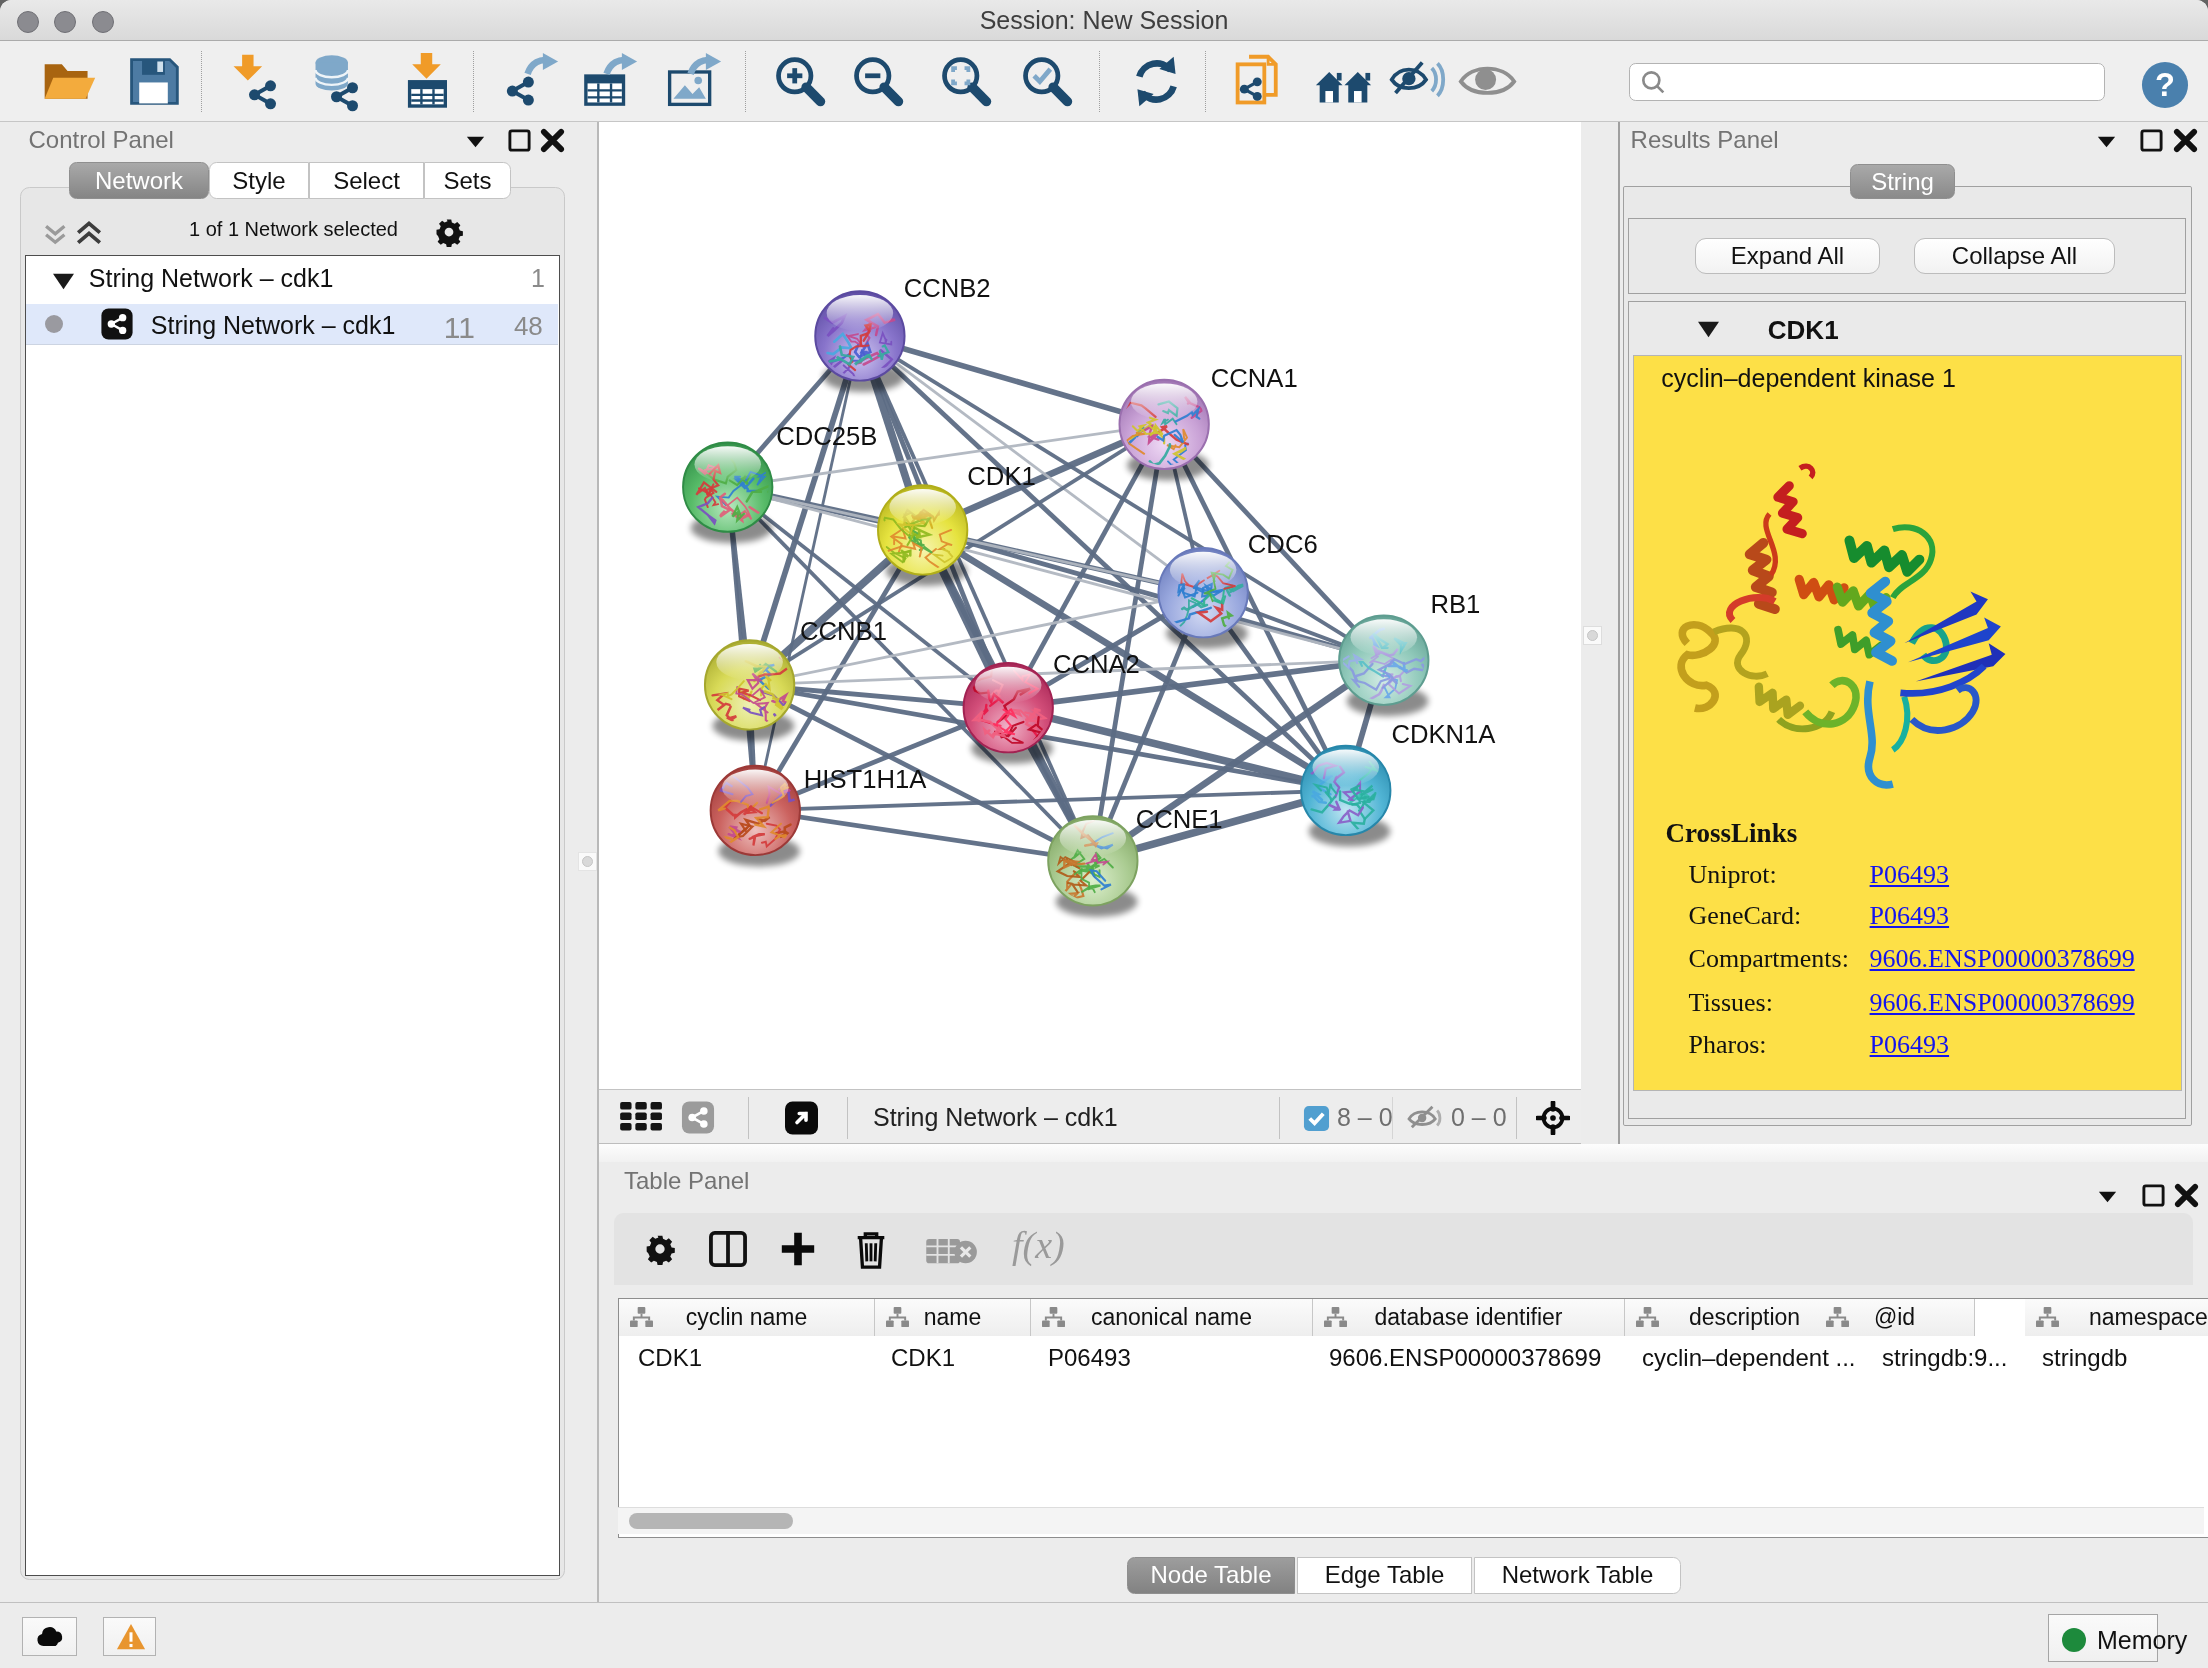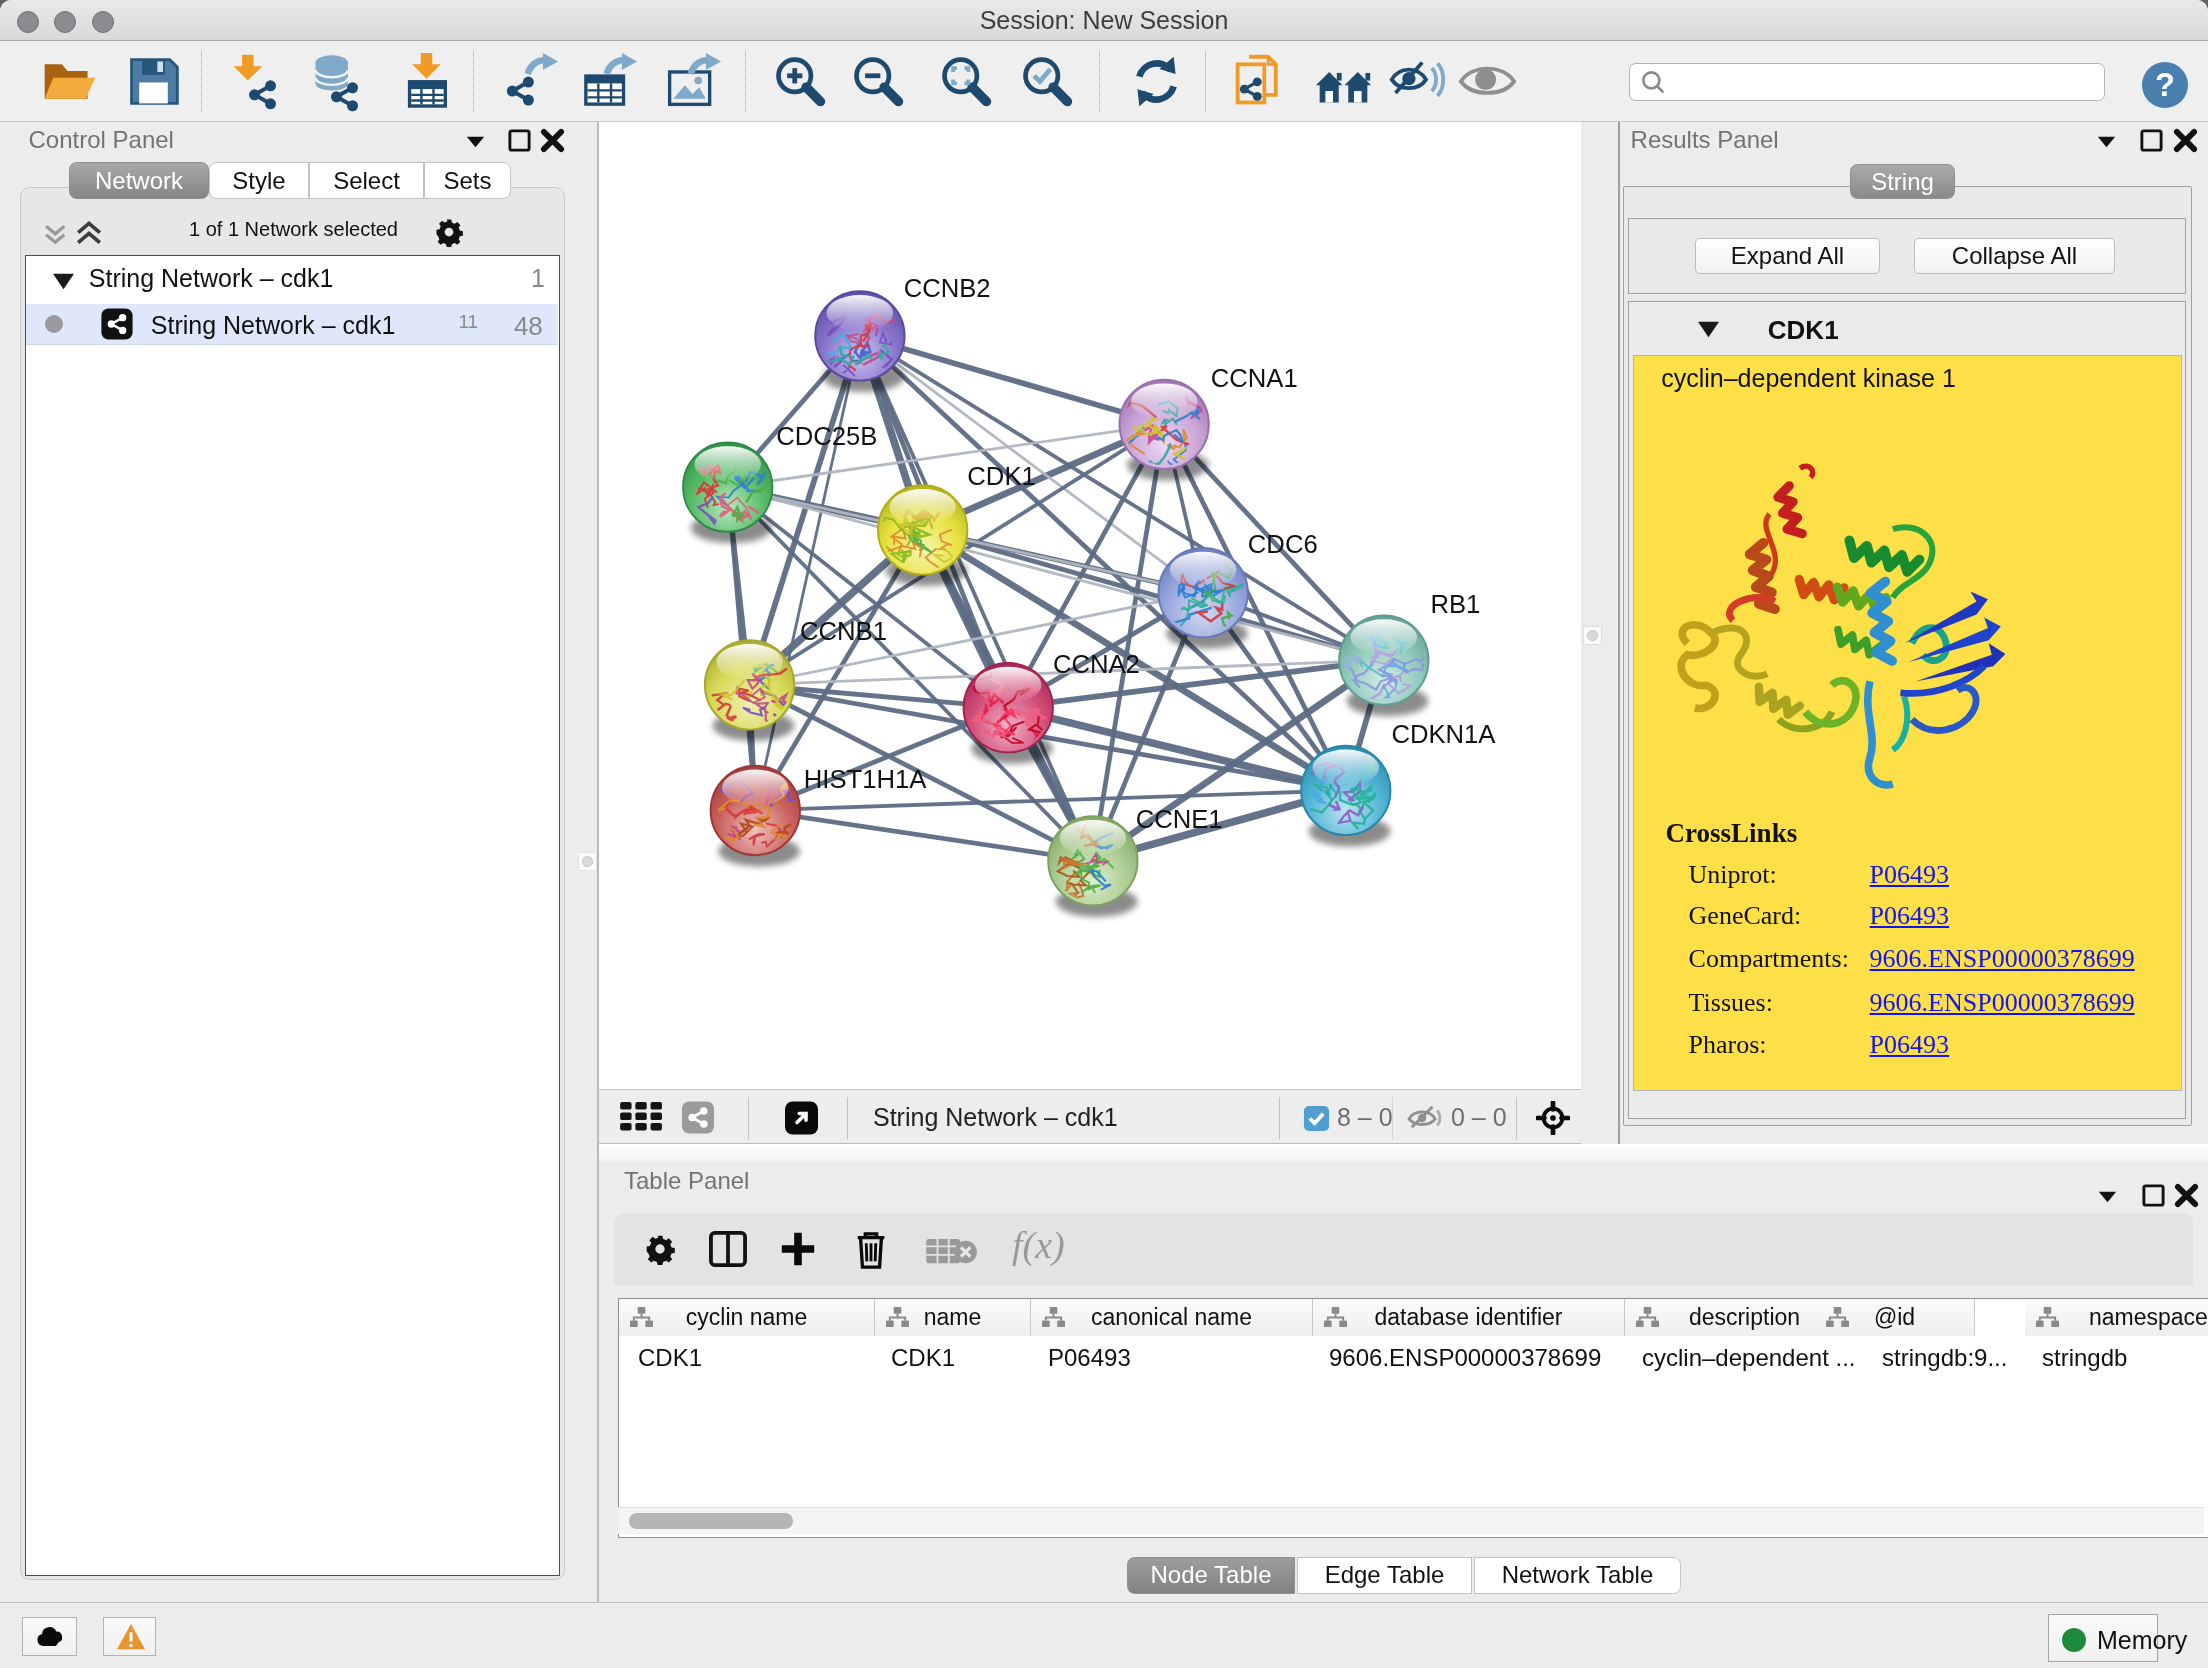--- a/index.html
+++ b/index.html
@@ -18,21 +18,21 @@
 .ptitle{font-size:24px;color:#737373}
 .pctl{position:absolute;top:5.7px}
 .tabrow .tab{position:absolute;top:40px;z-index:6;height:37px;border:1px solid #c3c3c3;background:#fff;color:#111;font-size:24px;text-align:center;line-height:35px}
 .tab.sel{background:linear-gradient(#a9a9a9,#858585);color:#fff;border-color:#8f8f8f}
 #cpbox{position:absolute;left:20px;top:65px;width:545px;height:1393px;background:#e7e7e7;border:1px solid #c9c9c9;border-radius:9.5px}
 #nettree{position:absolute;left:3.8px;top:67px;width:535px;height:1321px;background:#fff;border:1.9px solid #4d4d4d}
 
 #rpanel{position:absolute;left:1623px;top:122px;width:586px;height:1030px;background:#ececec}
 #rpanel .vline{position:absolute;left:-4.8px;top:0;width:1.9px;height:1030px;background:#9f9f9f}
 .rbox{position:absolute;border:1px solid #a0a0a0}
-.btn{position:absolute;background:linear-gradient(#ffffff,#f2f2f2);border:1px solid #bcbcbc;border-radius:5px;font-size:24px;color:#111;text-align:center}
+.btn{position:absolute;background:linear-gradient(#ffffff,#f2f2f2);border:1px solid #bcbcbc;border-radius:11px;font-size:24px;color:#111;text-align:center}
 .serif{font-family:"Liberation Serif",serif}
 a.lk{color:#1414ee;text-decoration:underline}
 
 #canvas{position:absolute;left:599px;top:122px;width:982px;height:967px;background:#fff;overflow:hidden}
 #cvsplit{position:absolute;left:599px;top:1089px;width:982px;height:55px;background:#ededed;border-top:1px solid #c3c3c3;border-bottom:1px solid #bdbdbd}
 .csep{position:absolute;top:6.7px;height:42px;width:0;border-left:1px solid #c2c2c2}
 
 #hsplit{position:absolute;left:599px;top:1144px;width:1609px;height:18px;background:linear-gradient(#fdfdfd,#f1f1f1)}
 #tpanel{position:absolute;left:599px;top:1162px;width:1609px;height:439px;background:#ececec}
 #ttoolbar{position:absolute;left:15px;top:51px;width:1579px;height:72px;background:#e3e3e3;border-radius:9.5px 9.5px 0 0}
@@ -260,21 +260,21 @@
                 <circle cx="8" cy="12" r="2.6"></circle>
                 <circle cx="16" cy="7.5" r="2.6"></circle>
                 <circle cx="16" cy="16.5" r="2.6"></circle>
               </g>
               <g stroke="#fff" stroke-width="1.8">
                 <line x1="8" y1="12" x2="16" y2="7.5"></line>
                 <line x1="8" y1="12" x2="16" y2="16.5"></line>
               </g>
             </svg>
    <div style="position:absolute;left:125px;top:6.7px;font-size:25px;color:#111">String Network – cdk1</div>
-    <div style="position:absolute;left:418px;top:6.7px;font-size:19px;color:#8a8a8a;width:49px;text-align:center">11</div>
+    <div style="position:absolute;left:418px;top:6.7px;font-size:30px;color:#8a8a8a;width:49px;text-align:left">11</div>
     <div style="position:absolute;left:468px;top:6.7px;font-size:26px;color:#8a8a8a;width:49px;text-align:right">48</div>
    </div>
   </div>
  </div>
  <div style="position:absolute;left:578px;top:730px;width:19px;height:19px;background:#fafafa;border:1px solid #e4e4e4">
         <div style="margin:2.9px;width:11.4px;height:11.4px;border-radius:50%;background:#d9d9d9;border:1px solid #c5c5c5"></div>
       </div>
 </div>
 
 <div id="canvas">

